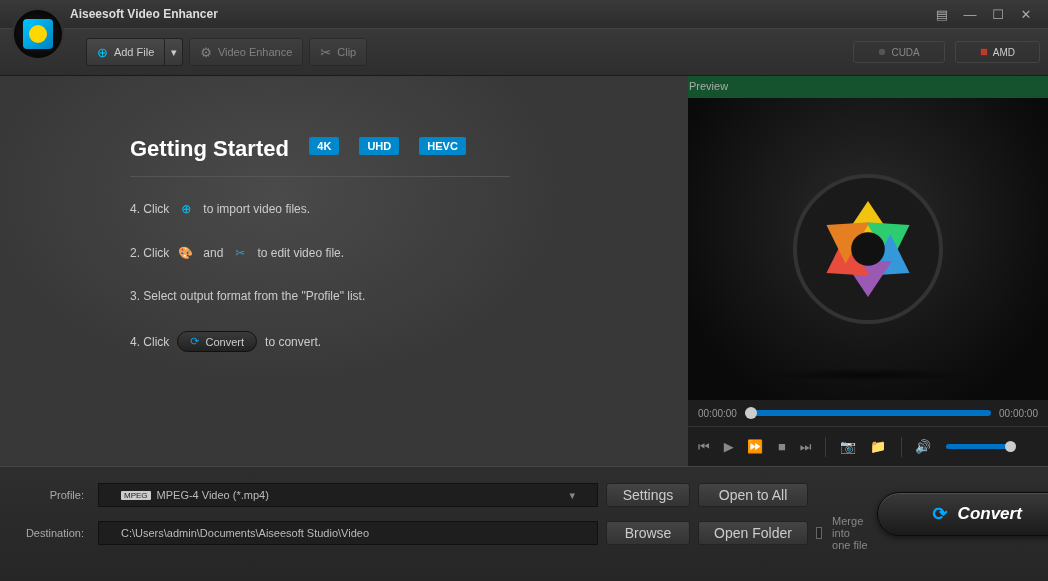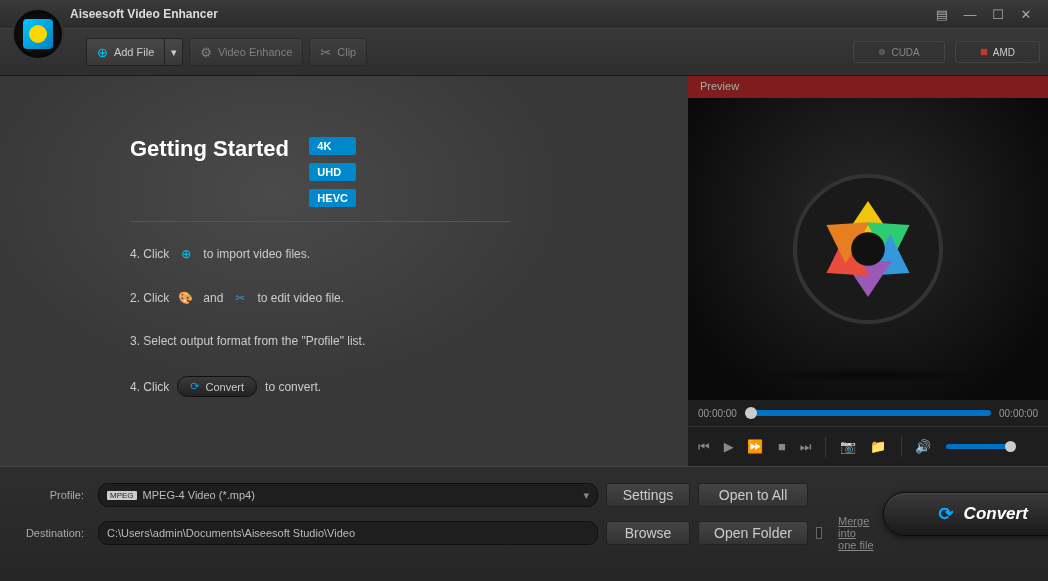--- a/index.html
+++ b/index.html
@@ -22,51 +22,51 @@
 .split-btn .tb-btn:first-child { border-radius: 3px 0 0 3px; }
 .split-btn .dd { width: 18px; border-radius: 0 3px 3px 0; border-left: none; padding: 0; justify-content: center; }
 
 .gpu-badge { height: 22px; padding: 0 24px; border: 1px solid #444; border-radius: 3px; display: flex; align-items: center; gap: 5px; font-size: 10px; color: #888; margin-left: 4px; }
 .gpu-badge.amd { color: #ccc; }
 .gpu-dot { width: 8px; height: 8px; }
 
 .main { display: flex; height: 390px; background: #383838; }
 .content { flex: 1; padding: 60px 40px 0 130px; color: #ccc; background: radial-gradient(ellipse at 40% 30%, #4a4a4a 0%, #383838 50%); }
 .gs-title { font-size: 22px; font-weight: bold; color: #fff; display: inline-block; }
-.badges { display: inline-flex; gap: 8px; margin-left: 16px; vertical-align: 6px; flex-direction: column; }
+.badges { display: inline-flex; gap: 20px; margin-left: 16px; vertical-align: 6px; }
 .badge { padding: 3px 8px; background: #0088cc; color: #fff; font-size: 11px; font-weight: bold; border-radius: 2px; }
 .divider { height: 1px; background: #555; margin: 14px 0 24px; width: 380px; }
 .step { font-size: 12px; margin-bottom: 28px; display: flex; align-items: center; gap: 8px; }
 .step .mini-icon { display: inline-flex; width: 18px; height: 16px; align-items: center; justify-content: center; }
 .convert-pill { display: inline-flex; align-items: center; gap: 6px; padding: 3px 12px; background: linear-gradient(#3a3a3a, #222); border: 1px solid #111; border-radius: 12px; font-size: 11px; }
 .convert-pill .refresh { color: #00a8ff; }
 
 .preview { width: 360px; background: #1e1e1e; display: flex; flex-direction: column; }
-.preview-header { height: 22px; padding: 4px 12px; font-size: 11px; color: #aaa; background: #7f1d1d; }
+.preview-header { height: 22px; padding: 4px 1px; font-size: 11px; color: #aaa; background: #14532d; }
 .preview-canvas { flex: 1; background: radial-gradient(ellipse at center 40%, #2a2a2a 0%, #0a0a0a 80%); display: flex; align-items: center; justify-content: center; position: relative; }
 .aperture { width: 150px; height: 150px; border-radius: 50%; background: #1a1a1a; border: 4px solid #333; position: relative; overflow: hidden; display:flex; align-items:center; justify-content:center; }
 .aperture svg { width: 120px; height: 120px; }
 .stand-shadow { position: absolute; bottom: 18px; width: 220px; height: 14px; background: radial-gradient(ellipse, rgba(0,0,0,0.6), transparent 70%); }
 
 .timeline { height: 26px; display: flex; align-items: center; padding: 0 10px; gap: 8px; font-size: 10px; color: #999; }
 .tl-track { flex: 1; height: 6px; background: #0072c6; border-radius: 3px; position: relative; }
 .tl-thumb { position: absolute; left: 0; top: -3px; width: 12px; height: 12px; background: #ccc; border-radius: 50%; }
 
 .controls { height: 40px; display: flex; align-items: center; padding: 0 10px; gap: 14px; color: #888; border-top: 1px solid #333; }
 .ctrl-btn { cursor: pointer; font-size: 13px; }
 .ctrl-sep { width: 1px; height: 20px; background: #3a3a3a; }
 .vol-track { width: 70px; height: 5px; background: #0072c6; border-radius: 3px; position: relative; }
 .vol-thumb { position: absolute; right: 0; top: -3px; width: 11px; height: 11px; background: #ccc; border-radius: 50%; }
 
 .bottom { height: 115px; background: linear-gradient(#2e2e2e, #262626); border-top: 1px solid #444; padding: 14px 18px; display: grid; grid-template-columns: 72px 500px 84px 110px 1fr 200px; grid-template-rows: 28px 28px; gap: 10px 8px; align-items: center; color: #aaa; font-size: 11px; }
 .field-label { text-align: right; padding-right: 6px; }
-.combo, .textfield { height: 24px; background: #1e1e1e; border: 1px solid #111; border-radius: 10px; display: flex; align-items: center; padding: 0 8px; color: #bbb; font-size: 11px; gap: 6px; }
+.combo, .textfield { height: 24px; background: #1e1e1e; border: 1px solid #111; border-radius: 0; display: flex; align-items: center; padding: 0 22px; color: #bbb; font-size: 11px; gap: 6px; }
 .combo .dd-arrow { margin-left: auto; color: #888; }
 .btn-small { height: 24px; background: linear-gradient(#444, #333); border: 1px solid #222; border-radius: 3px; display: flex; align-items: center; justify-content: center; cursor: pointer; color: #ccc; font-size: 14px; }
-.chk { display: flex; align-items: center; gap: 16px; color: #888; text-decoration: underline; }
+.chk { display: flex; align-items: center; gap: 10px; color: #888; }
 .chk-box { width: 12px; height: 12px; border: 1px solid #666; background: #222; }
 
 .convert-big { grid-row: 1 / 3; grid-column: 6; height: 44px; background: linear-gradient(#3a3a3a, #1a1a1a); border: 1px solid #0a0a0a; border-radius: 22px; display: flex; align-items: center; justify-content: center; gap: 10px; color: #fff; font-size: 17px; font-weight: bold; font-style: italic; cursor: pointer; box-shadow: 0 2px 6px rgba(0,0,0,0.5), inset 0 1px 0 rgba(255,255,255,0.1); }
 .convert-big .refresh { color: #00a8ff; font-size: 18px; font-style: normal; }
 </style>
 </head>
 <body>
 
 <div class="logo">
   <div class="logo-inner"></div>

